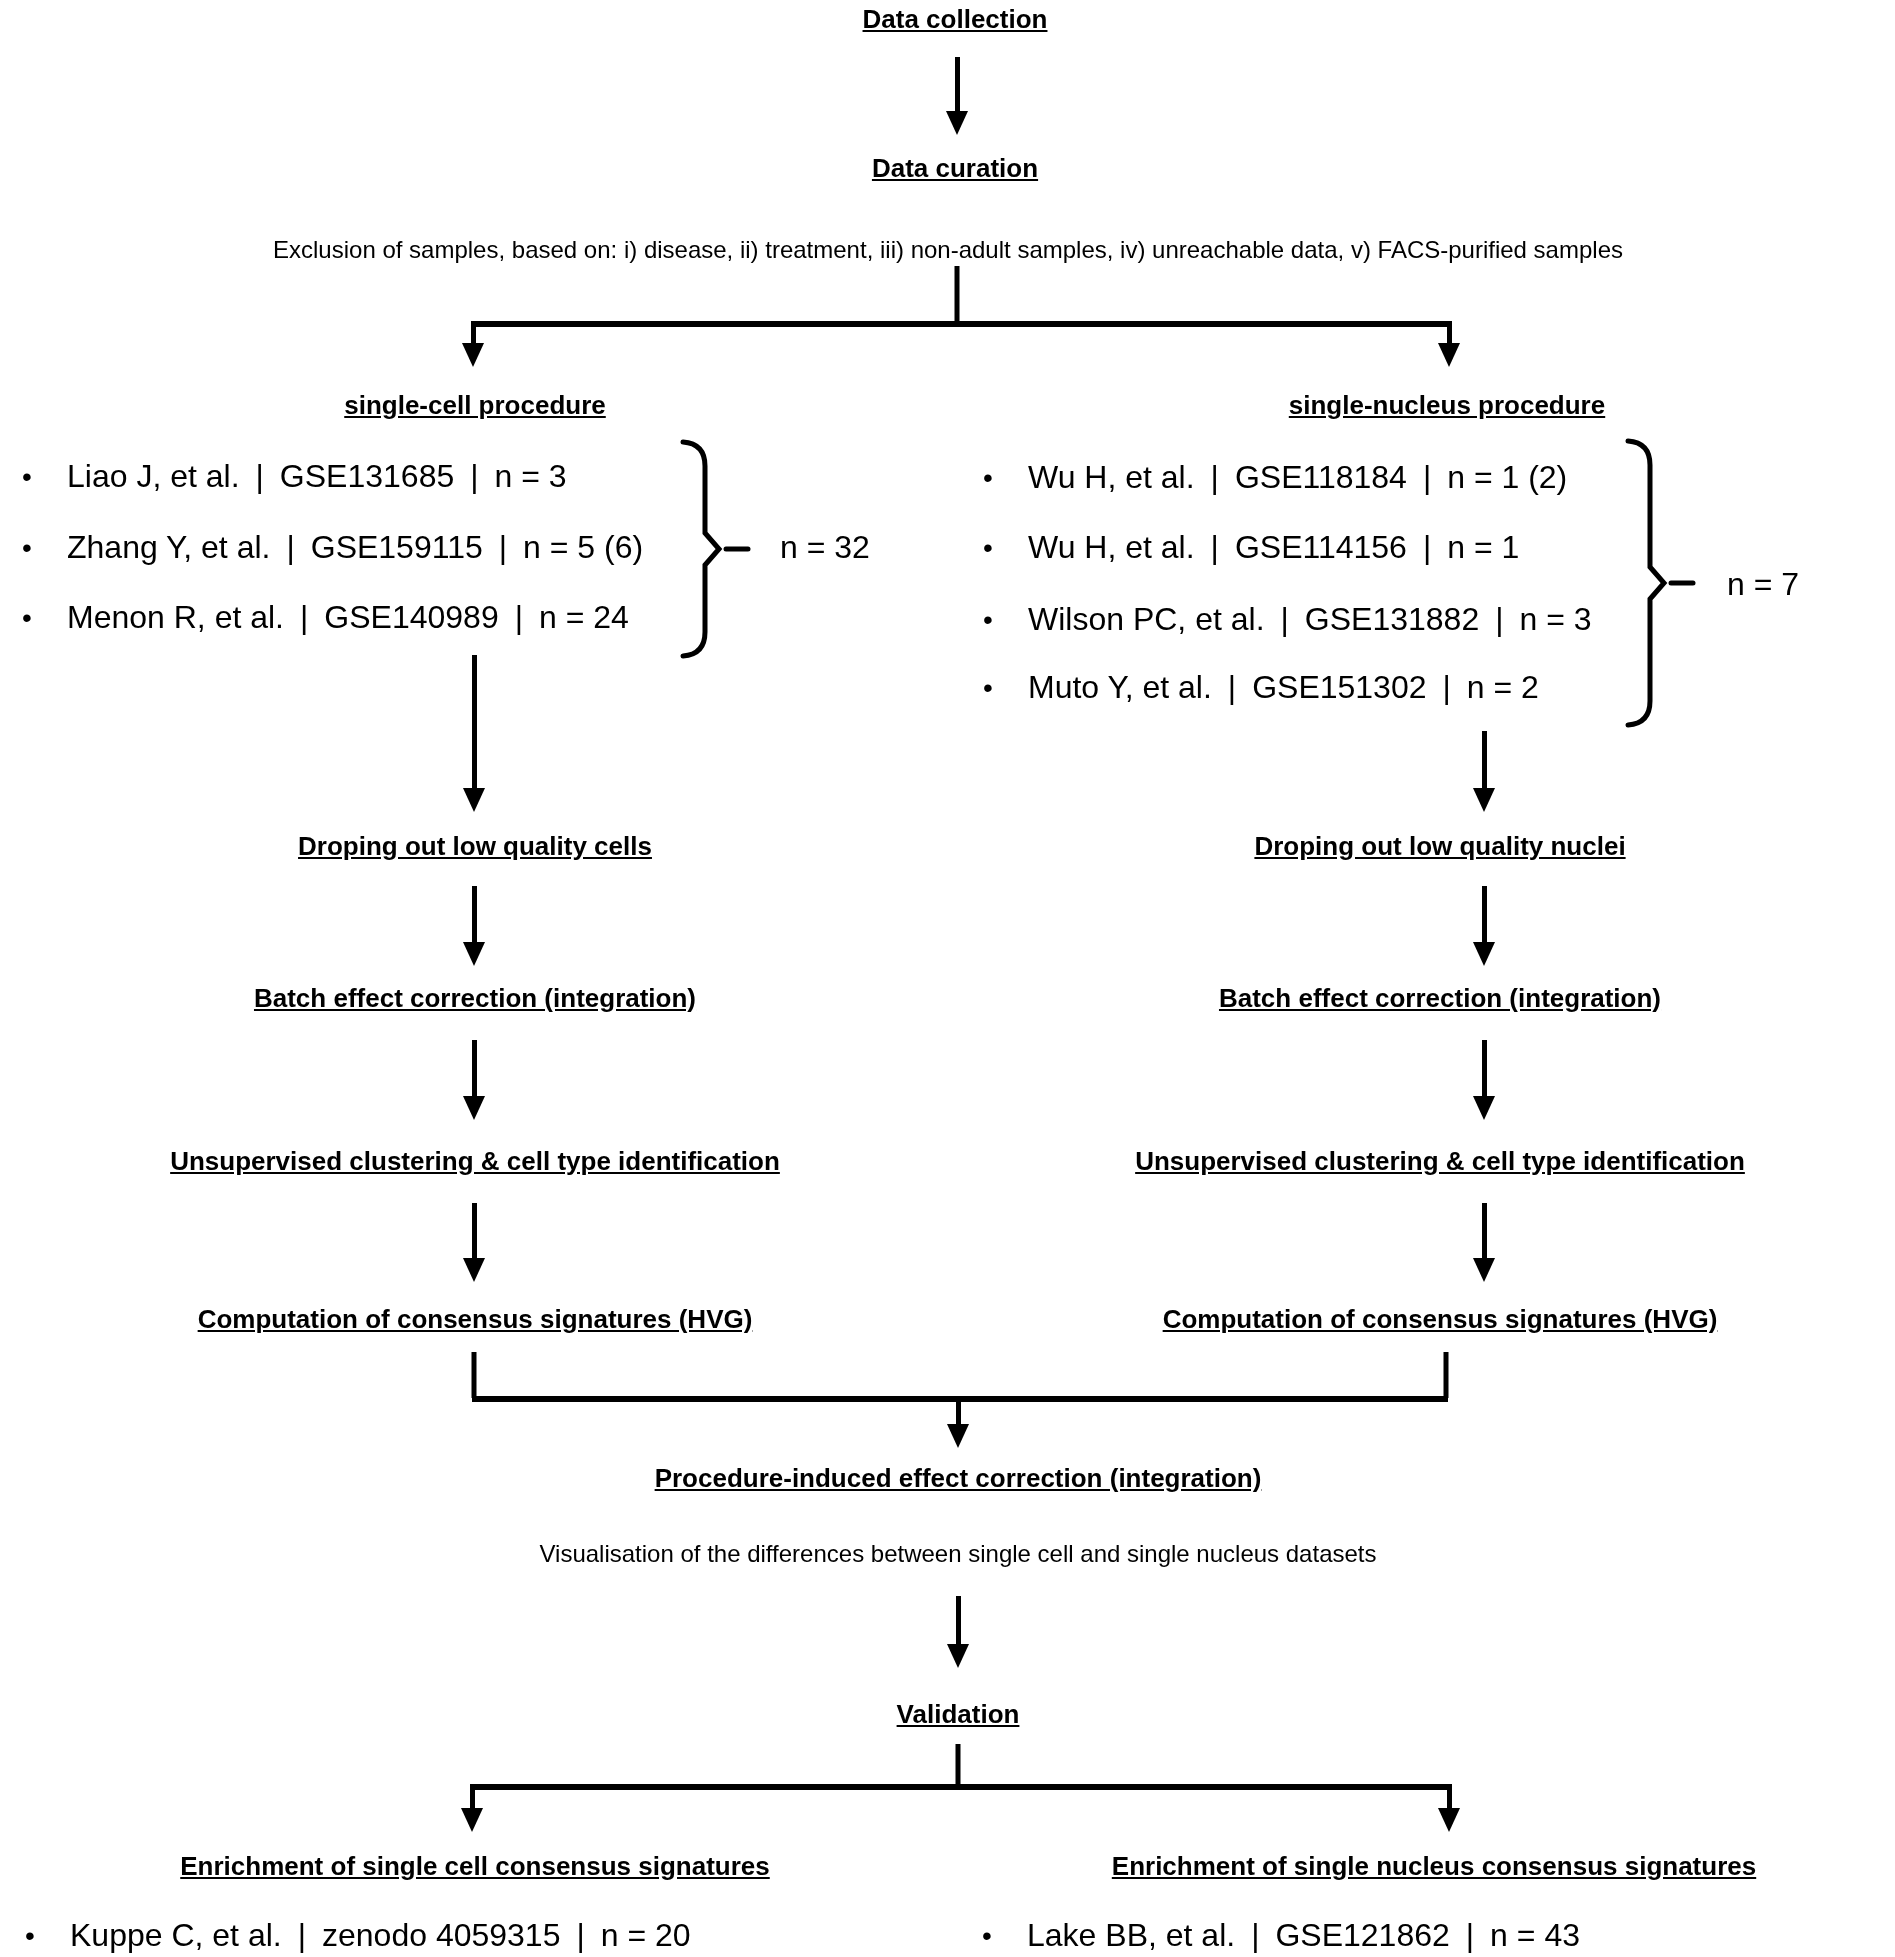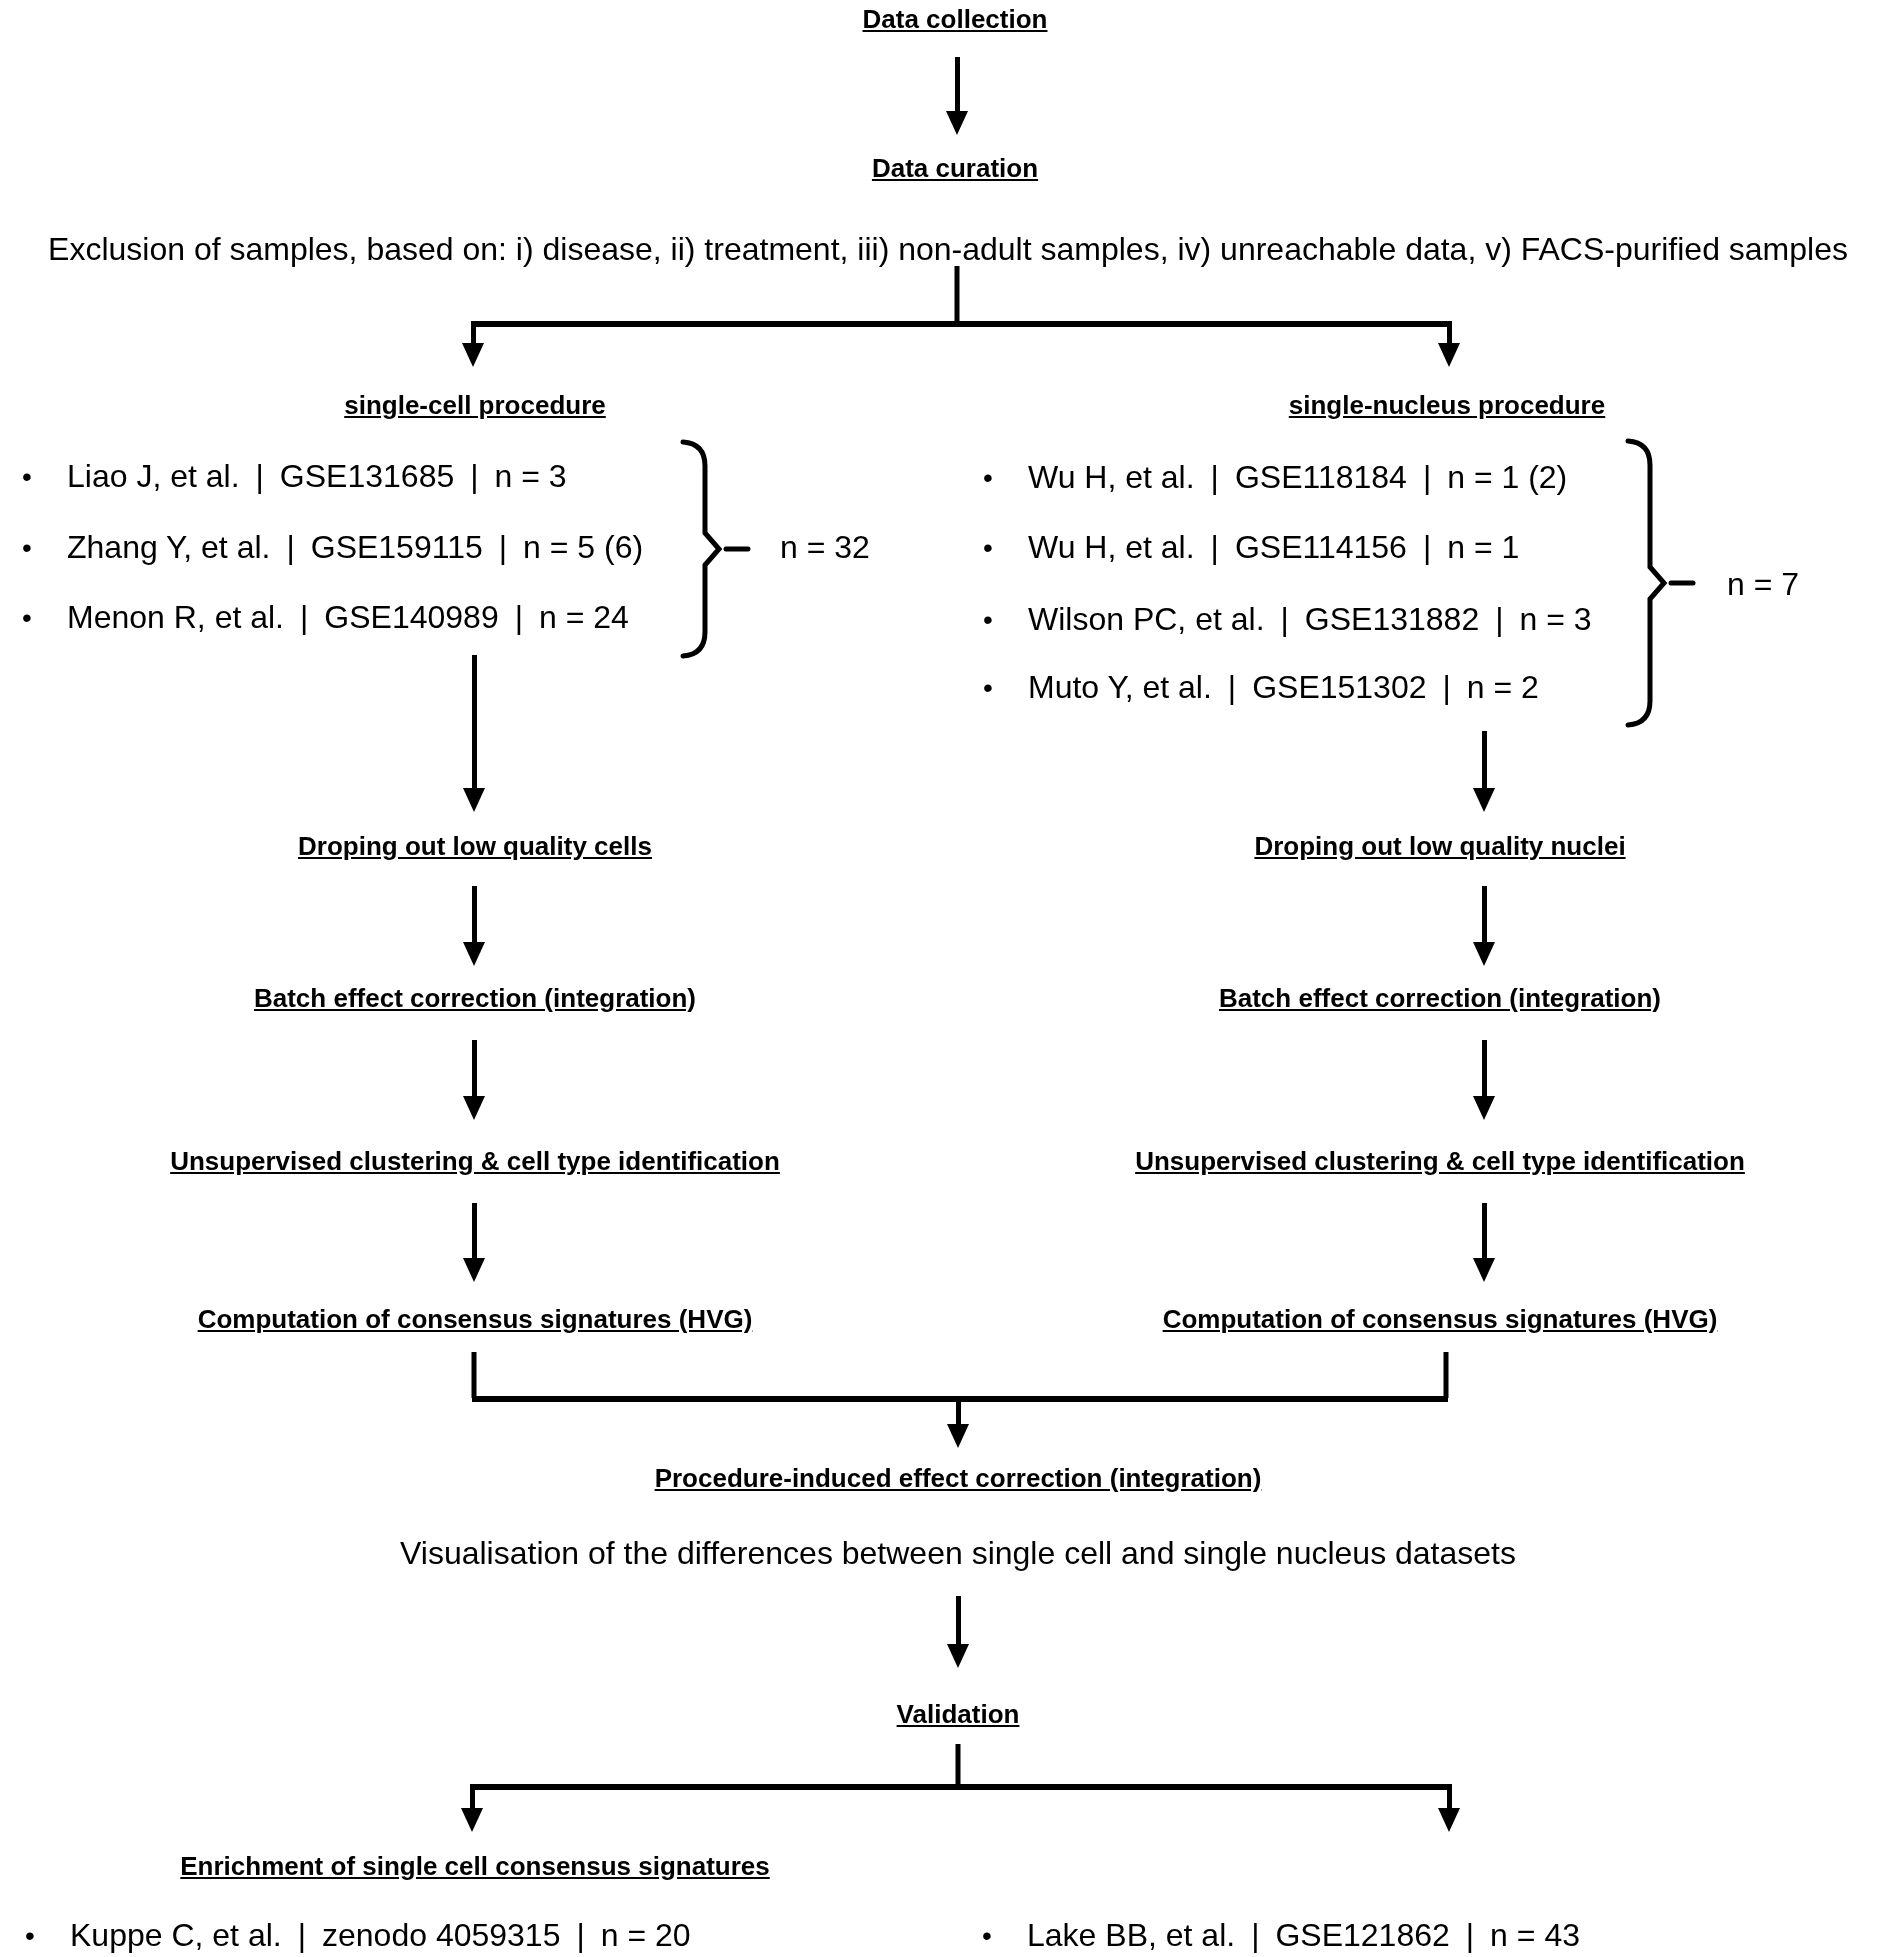--- a/index.html
+++ b/index.html
@@ -7,21 +7,21 @@
     position:relative;
     width:1895px;
     height:1957px;
     background:#ffffff;
     color:#000;
     font-family:"Liberation Sans","DejaVu Sans",sans-serif;
     overflow:hidden;
   }
   .node{position:absolute;transform:translateX(-50%);white-space:nowrap;text-align:center;}
   .bold{font-weight:bold;font-size:26px;line-height:39px;text-decoration:underline;}
-  .reg{font-size:32px;line-height:37px;}
+  .reg{font-size:24px;line-height:37px;}
   .list-item{position:absolute;display:flex;align-items:flex-start;white-space:nowrap;font-size:32px;line-height:37px;}
   .list-item .bullet{flex:none;width:45px;font-size:28px;line-height:37px;}
   .vline{position:absolute;width:5px;background:#000;transform:translateX(-50%);}
   .hline{position:absolute;height:6px;background:#000;}
   .varrow{position:absolute;transform:translateX(-50%);display:flex;flex-direction:column;align-items:center;}
   .varrow .shaft{width:5px;background:#000;flex:1;}
   .varrow .head{flex:none;width:0;height:0;border-left:11px solid transparent;border-right:11px solid transparent;border-top:24px solid #000;}
   .brace{position:absolute;}
   .nlabel{position:absolute;font-size:32px;line-height:37px;white-space:nowrap;}
 </style>
@@ -158,20 +158,21 @@
   <div class="varrow" style="left:472px;top:1784px;height:48px;">
       <span class="shaft"></span>
       <span class="head"></span>
     </div>
   <div class="varrow" style="left:1449px;top:1784px;height:48px;">
       <span class="shaft"></span>
       <span class="head"></span>
     </div>
 
   <div class="node bold" style="left:475px;top:1847px;">Enrichment of single cell consensus signatures</div>
+  <div class="node bold" style="left:1434px;top:1847px;">Enrichment of single nucleus consensus signatures</div>
   <div class="list-item" style="left:25px;top:1917px;">
       <span class="bullet">•</span>
       <span>Kuppe C, et al. | zenodo 4059315 | n = 20</span>
     </div>
   <div class="list-item" style="left:982px;top:1917px;">
       <span class="bullet">•</span>
       <span>Lake BB, et al. | GSE121862 | n = 43</span>
     </div>
 
 </div>

